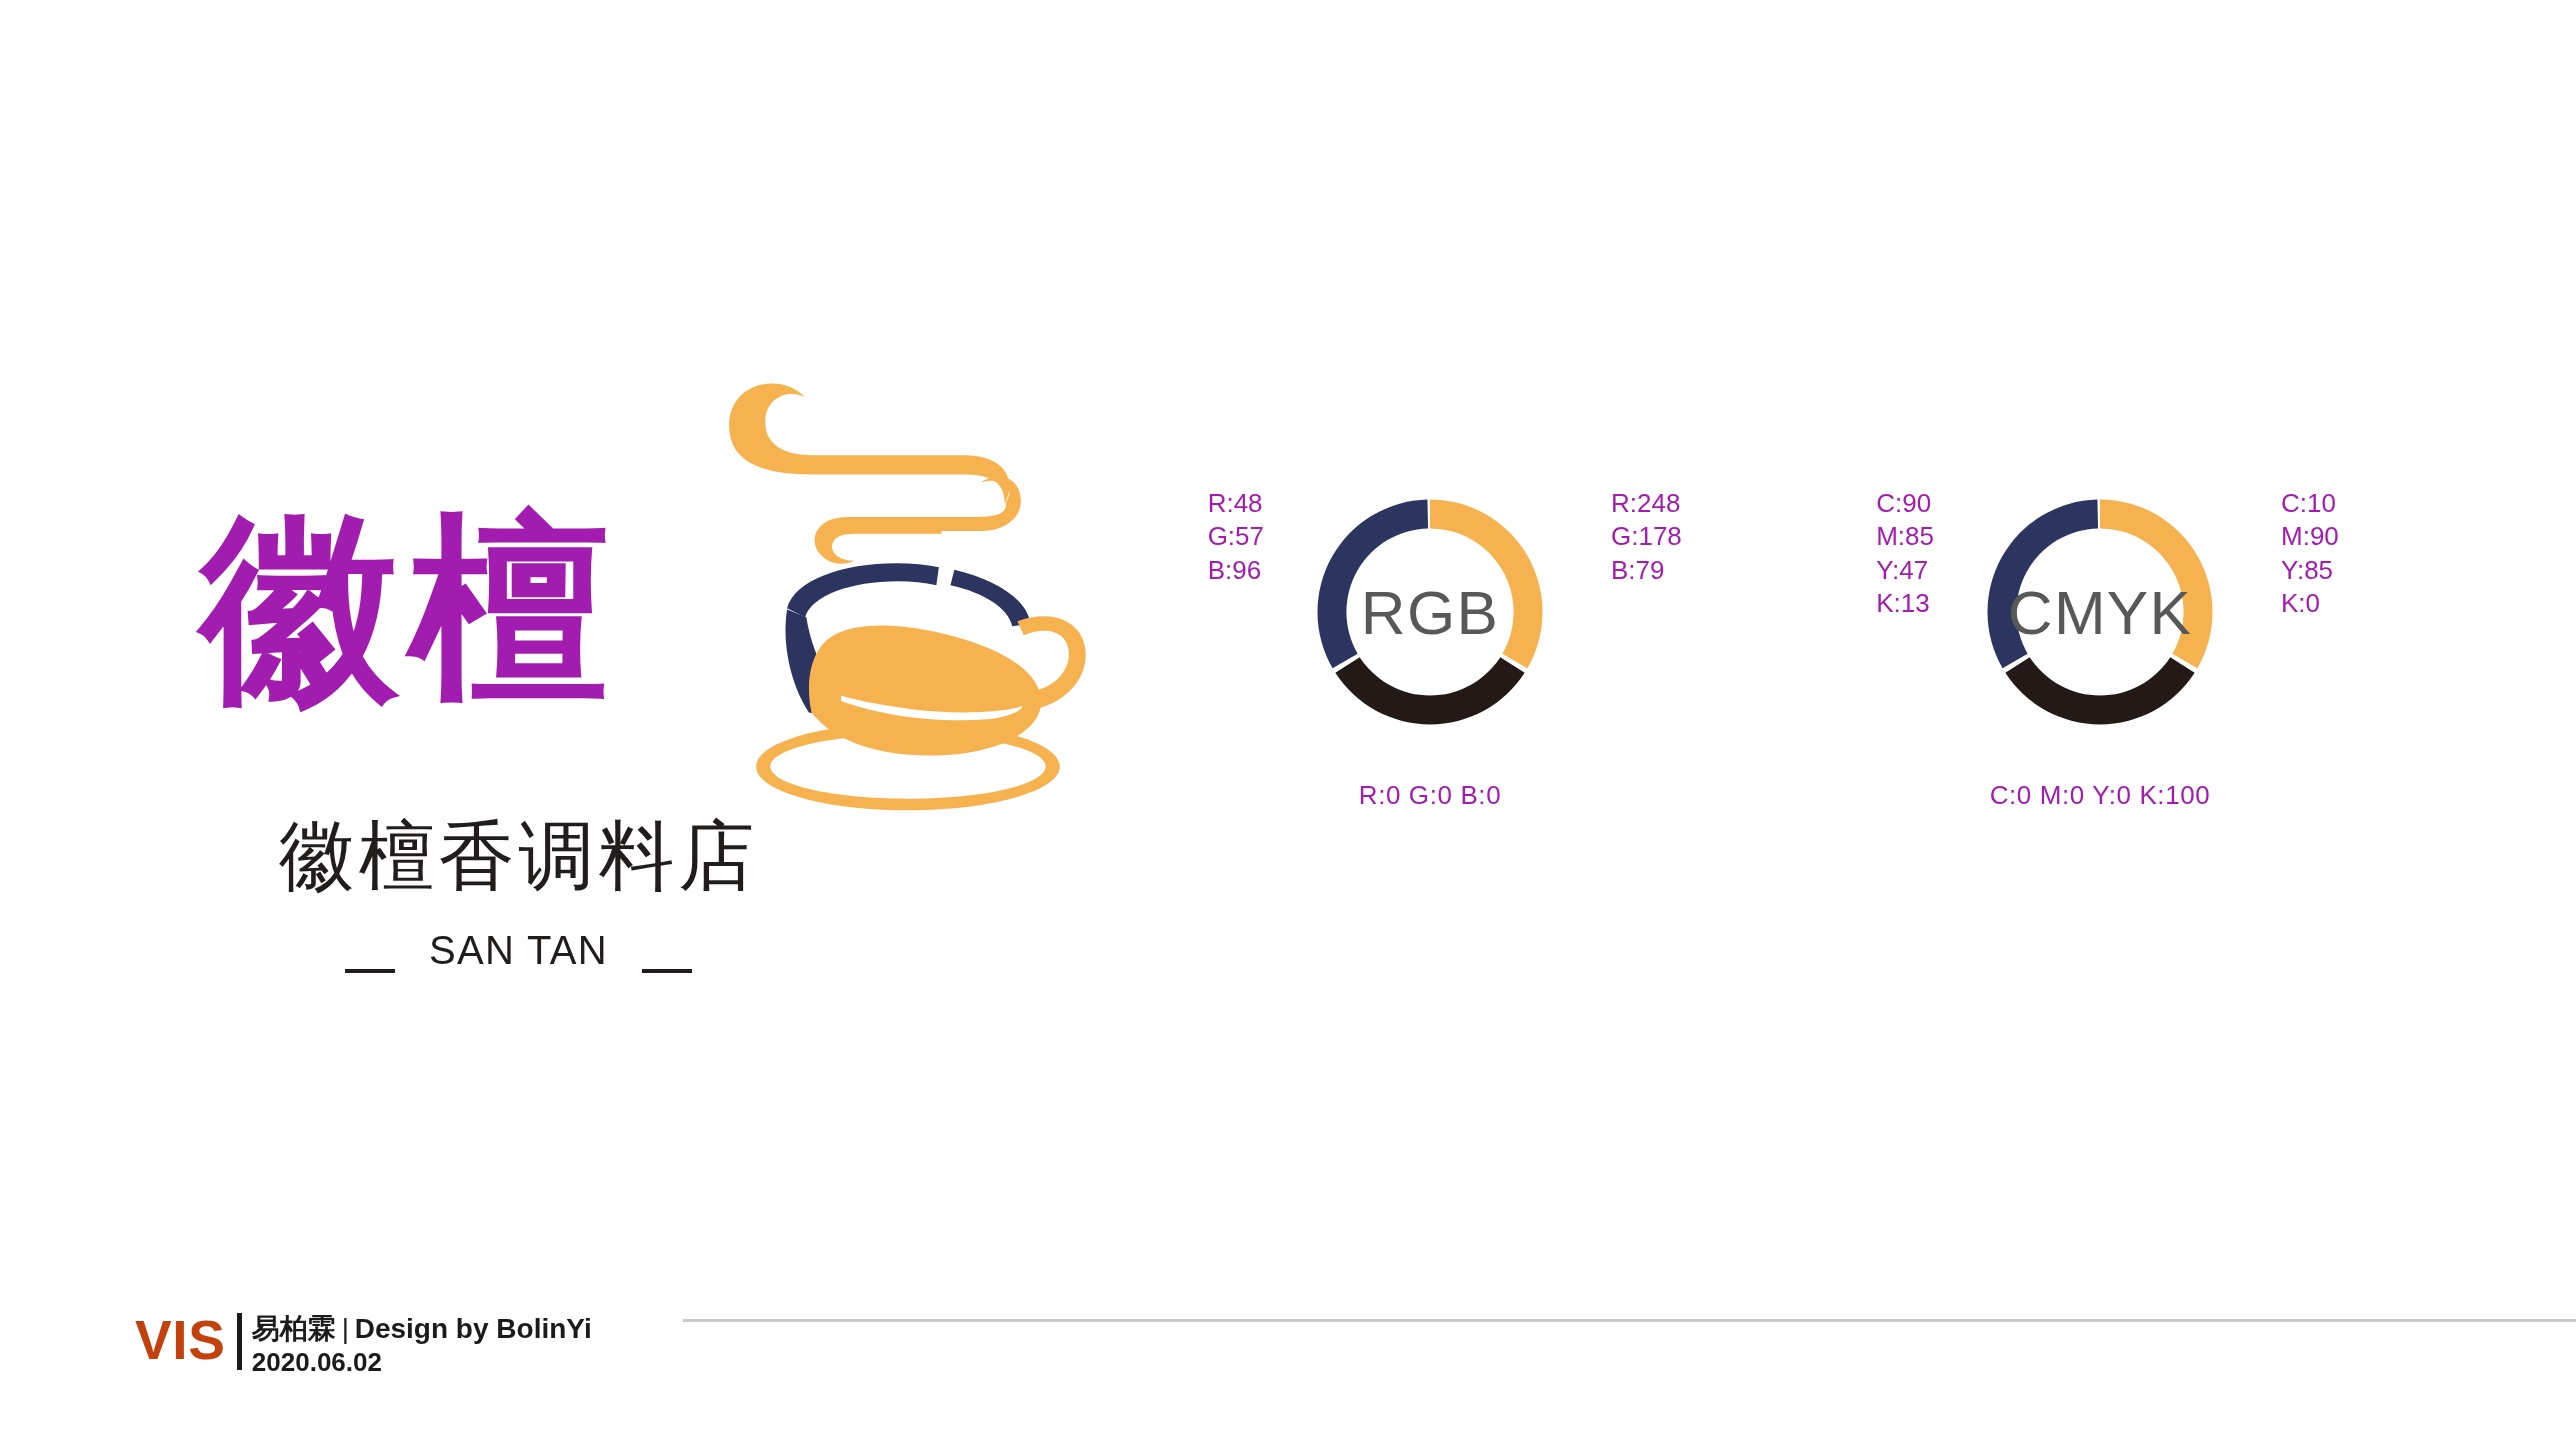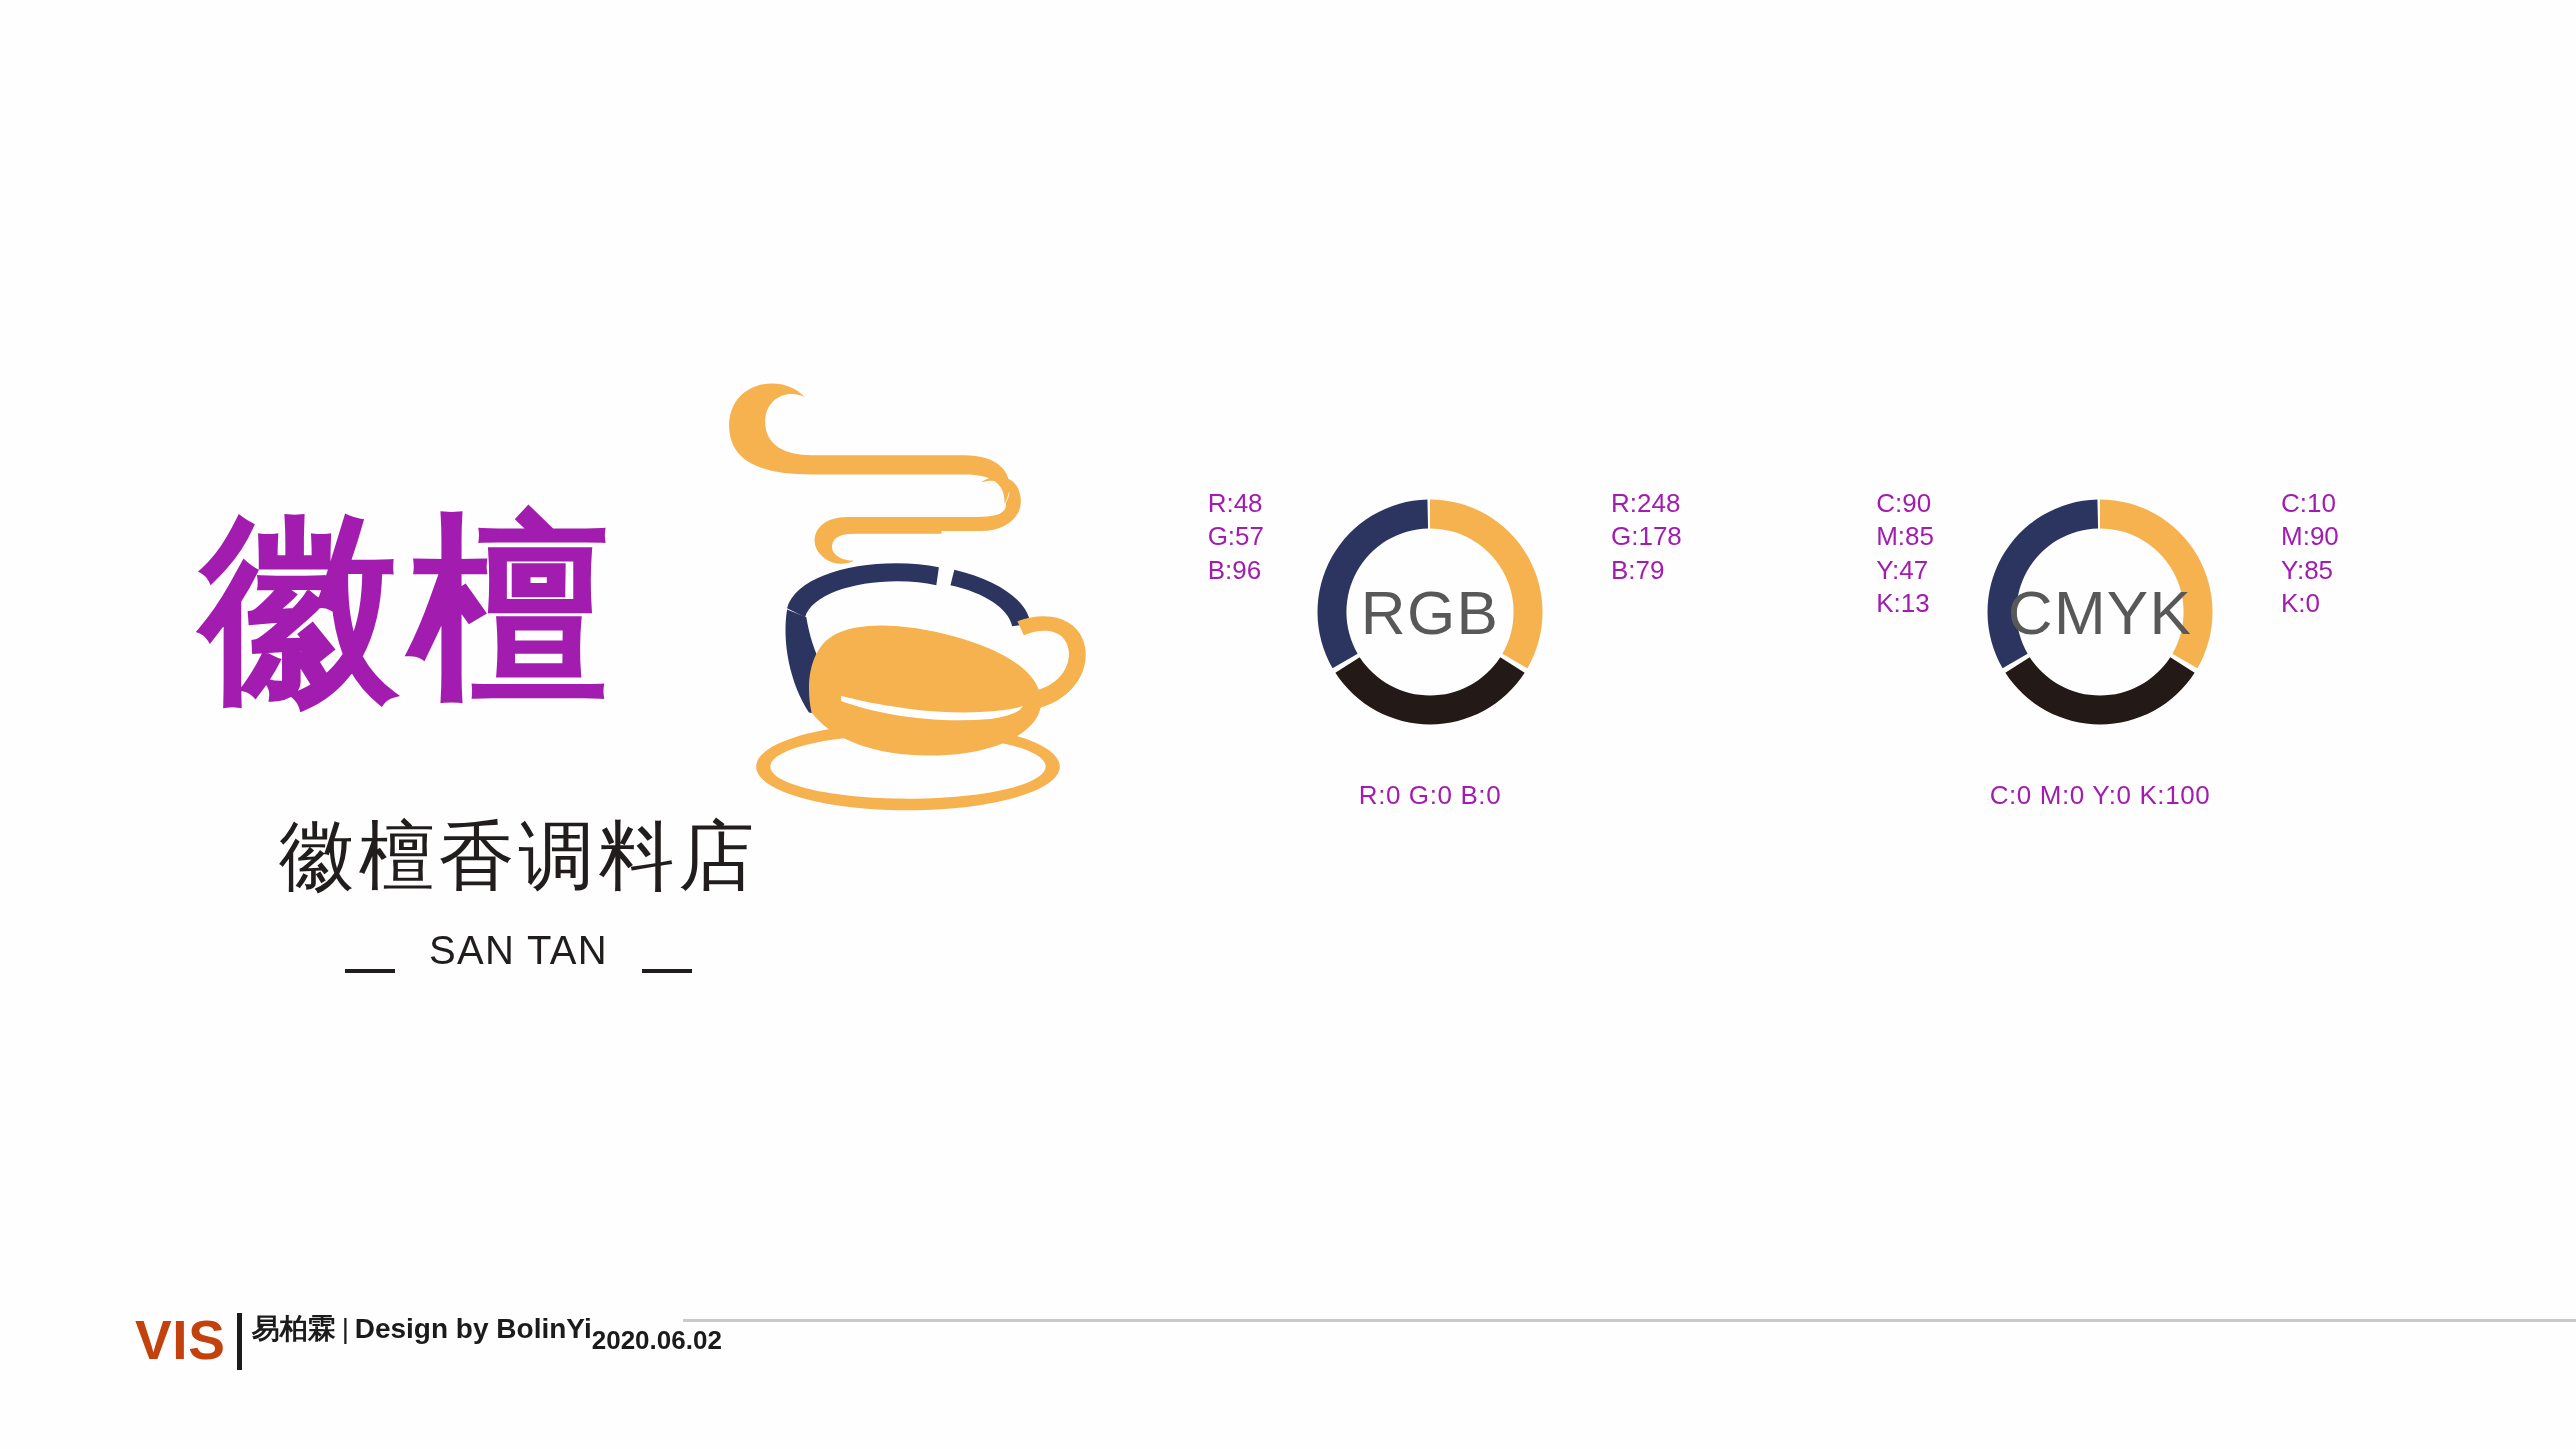--- a/index.html
+++ b/index.html
@@ -192,20 +192,21 @@
   }
   .footer-sep {
     width: 4.5px;
     height: 57px;
     background: #1b1b1b;
     margin: 0 10.3px 0 11.6px;
     flex: 0 0 auto;
   }
   .footer-text {
     display: flex;
+    flex-direction: column;
     justify-content: flex-start;
     padding-top: 1.3px;
   }
   .footer-line1 {
     display: flex;
     align-items: baseline;
     font-family: "Liberation Sans", "DejaVu Sans", sans-serif;
     font-size: 28px;
     font-weight: 700;
     color: #1b1b1b;
@@ -217,21 +218,21 @@
     margin: 0 5.8px;
     font-weight: 400;
   }
   .footer-line1 .designer { font-weight: 700; }
   .footer-line2 {
     font-family: "Liberation Sans", sans-serif;
     font-size: 26px;
     font-weight: 700;
     color: #1b1b1b;
     line-height: 1.1;
-    margin-top: 12px;
+    margin-top: 5px;
     white-space: nowrap;
   }
   .footer-rule {
     position: absolute;
     left: 683px;
     top: 18px;
     right: 0;
     height: 3.2px;
     background: #c9c9c9;
   }

